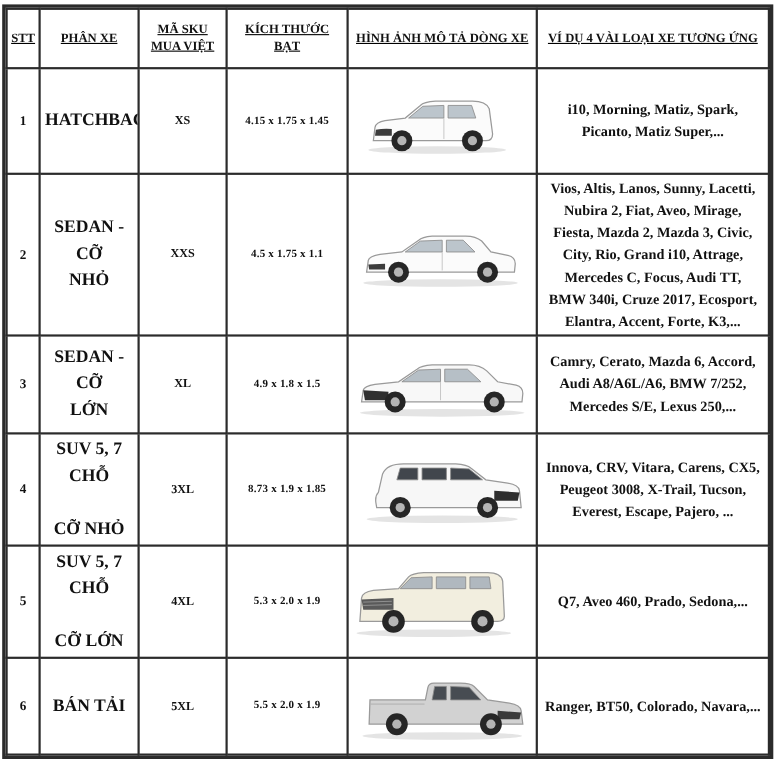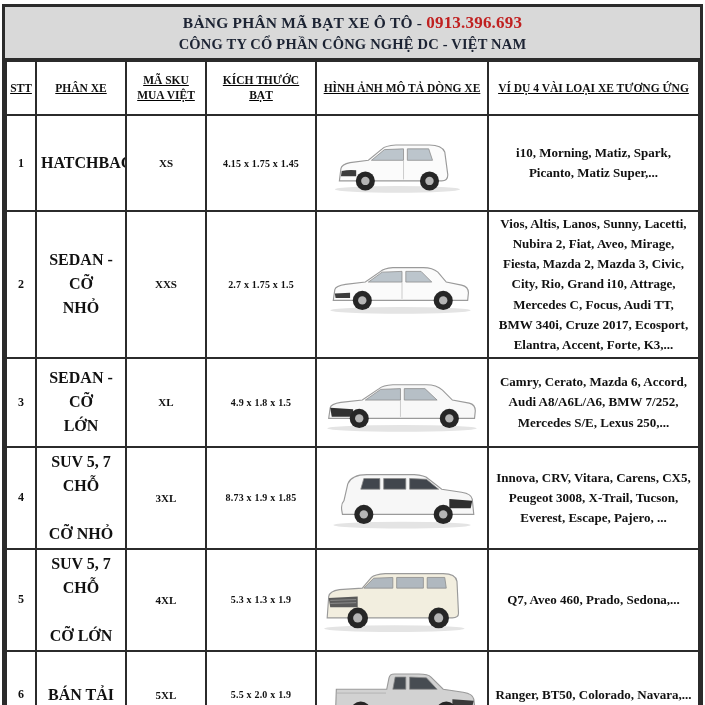--- a/index.html
+++ b/index.html
@@ -34,24 +34,20 @@
   td.c-img svg{display:block;margin:0 auto;width:168px;height:auto;}
   tr.r1{height:96px;} tr.r2{height:127px;} tr.r3{height:89px;}
   tr.r4{height:92px;} tr.r5{height:91px;} tr.r6{height:88px;}
 </style>
 </head>
 <body>
 
 <div class="page">
   <div class="sheet">
 
-    <div class="title-block">
-      <div class="t1"><span>BẢNG PHÂN MÃ BẠT XE Ô TÔ - </span><span class="phone">0913.396.693</span></div>
-      <div class="t2">CÔNG TY CỔ PHẦN CÔNG NGHỆ DC - VIỆT NAM</div>
-    </div>
 
     <table>
       <colgroup>
         <col style="width:30px">
           <col style="width:90px">
           <col style="width:80px">
         <col style="width:110px">
           <col style="width:172px">
           <col>
       </colgroup>
@@ -91,21 +87,21 @@
             </svg>
           </td>
           <td class="c-ex">i10, Morning, Matiz, Spark, Picanto, Matiz Super,...</td>
         </tr>
 
         <tr class="r2">
           <td class="c-stt">2</td>
           <td class="c-type">SEDAN - CỠ
 NHỎ</td>
           <td class="c-sku">XXS</td>
-          <td class="c-size">2.7 x 1.75 x 1.5</td>
+          <td class="c-size">4.5 x 1.75 x 1.1</td>
           <td class="c-img">
             <svg viewBox="0 0 220 90">
               <ellipse cx="108" cy="79" rx="92" ry="4.5" fill="#e4e4e4"></ellipse>
               <path d="M20,66 L22,52 Q23,47 36,45 L62,42 L82,28 Q86,24 98,23 L138,23 Q150,23 157,29 L168,42 L188,46 Q197,48 197,56 L196,66 Z" fill="#fbfbfb" stroke="#9a9a9a" stroke-width="1.5"></path>
               <polygon points="66,42 84,29 110,28 110,42" fill="#bcc5cc" stroke="#8a8a8a"></polygon>
               <polygon points="115,28 135,28 149,42 115,42" fill="#bcc5cc" stroke="#8a8a8a"></polygon>
               <path d="M22,57 L42,56 L42,63 L23,63 Z" fill="#3c3c3c"></path>
               <line x1="110" y1="42" x2="110" y2="64" stroke="#bdbdbd"></line>
               <g transform="translate(58,66)">
                   <circle r="12.5" fill="#262626"></circle>
@@ -176,21 +172,21 @@
           </td>
           <td class="c-ex">Innova, CRV, Vitara, Carens, CX5, Peugeot 3008, X-Trail, Tucson, Everest, Escape, Pajero, ...</td>
         </tr>
 
         <tr class="r5">
           <td class="c-stt">5</td>
           <td class="c-type">SUV 5, 7 CHỖ
 
 CỠ LỚN</td>
           <td class="c-sku">4XL</td>
-          <td class="c-size">5.3 x 1.3 x 1.9</td>
+          <td class="c-size">5.3 x 2.0 x 1.9</td>
           <td class="c-img">
             <svg viewBox="0 0 220 90">
               <ellipse cx="100" cy="82" rx="92" ry="4.5" fill="#e4e4e4"></ellipse>
               <path d="M12,68 L14,40 Q15,33 28,31 L58,29 L70,15 Q74,11 88,10 L164,10 Q180,10 182,20 L184,62 Q184,68 176,68 Z" fill="#f2eedf" stroke="#9a9a9a" stroke-width="1.5"></path>
               <polygon points="60,29 73,16 98,15 98,29" fill="#b0b8bf" stroke="#8a8a8a"></polygon>
               <polygon points="103,15 138,15 138,29 103,29" fill="#b0b8bf" stroke="#8a8a8a"></polygon>
               <polygon points="143,15 166,15 168,29 143,29" fill="#b0b8bf" stroke="#8a8a8a"></polygon>
               <path d="M14,42 L52,40 L52,54 L16,54 Z" fill="#5a5a5a"></path>
               <line x1="16" y1="45" x2="50" y2="44" stroke="#9a9a9a"></line>
               <line x1="16" y1="49" x2="50" y2="48" stroke="#9a9a9a"></line>

